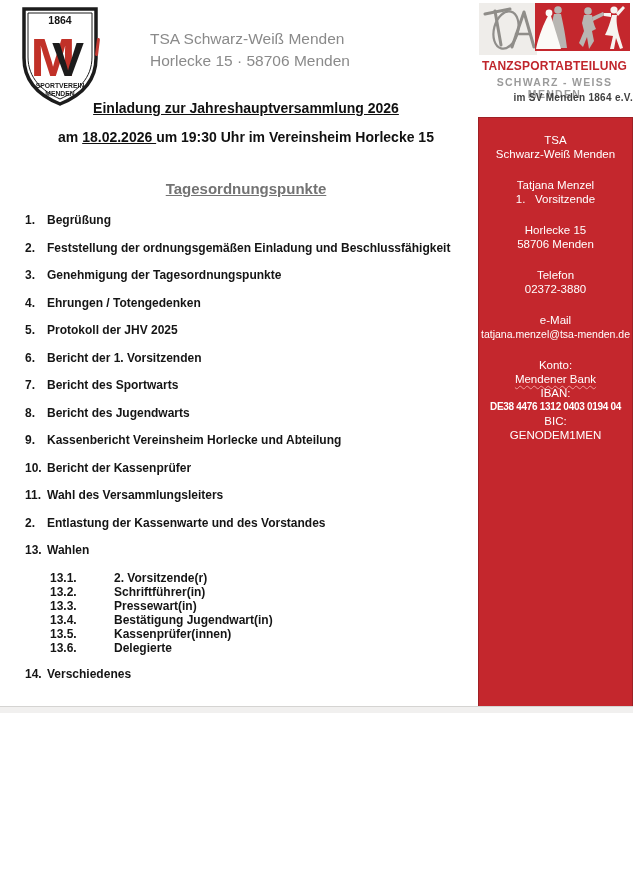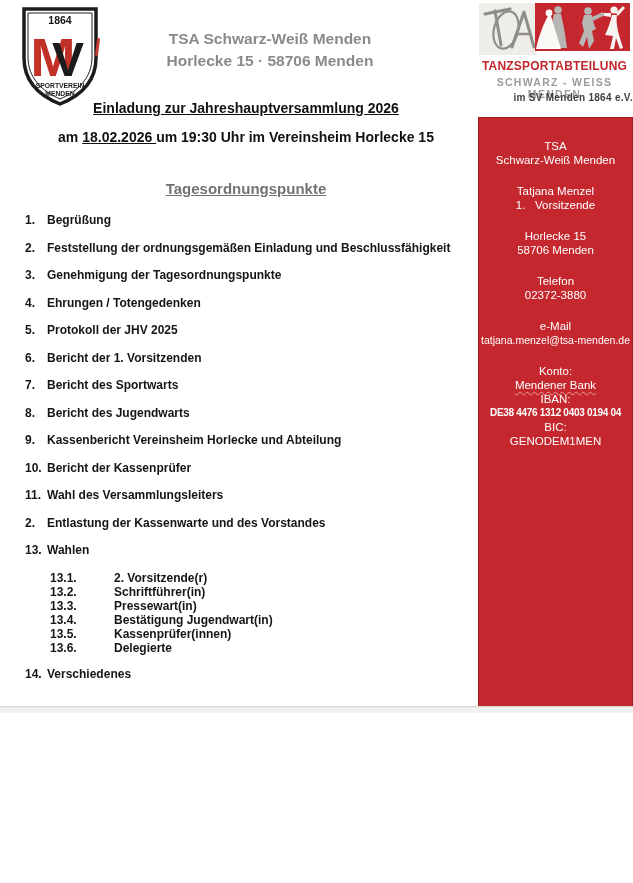--- a/index.html
+++ b/index.html
@@ -7,34 +7,34 @@
   .page {
     position:relative; width:633px; height:713px; background:#ffffff;
     overflow:hidden; font-family:"Liberation Sans", sans-serif; color:#151515;
   }
 
   
   .shield-wrap { position:absolute; left:18px; top:4px; width:84px; height:104px; }
   .red-mark { position:absolute; left:96px; top:38px; width:3px; height:18px;
     background:#c23a33; border-radius:2px; transform:rotate(7deg); }
   .sender-block { position:absolute; left:150px; top:28px; width:240px;
-    text-align:center; font-weight:bold; font-size:15.5px; line-height:22px; color:#8a8a8a; }
+    text-align:left; font-weight:normal; font-size:15.5px; line-height:22px; color:#8a8a8a; }
   .tsa-monogram { position:absolute; left:479px; top:3px; width:58px; height:52px; }
   .dancers { position:absolute; left:535px; top:3px; width:95px; height:48px; }
   .tsa-title { position:absolute; left:476px; top:59px; width:157px; text-align:center;
     color:#c0262c; font-weight:bold; font-size:12px; letter-spacing:0.2px; }
   .tsa-subtitle { position:absolute; left:476px; top:76px; width:157px; text-align:center;
     color:#9b9b9b; font-weight:bold; font-size:10.5px; letter-spacing:1.3px; }
   .tsa-club { position:absolute; left:476px; top:92px; width:157px; text-align:right;
     color:#3f3f3f; font-weight:600; font-size:10px; letter-spacing:0.3px; }
 
   
   .sidebar { position:absolute; left:478px; top:117px; width:155px; height:759px;
     background:#c4272d; border:1px solid #9e2025; color:#ffffff; text-align:center;
-    font-size:11.5px; line-height:14px; padding-top:21px; }
+    font-size:11.5px; line-height:14px; padding-top:15px; }
   .sb-group { margin-bottom:17px; }
   .sb-line { white-space:pre-wrap; }
   .sb-email { font-size:10.5px; }
   .sb-iban { font-size:10px; font-weight:700; letter-spacing:-0.3px; }
   .sb-bank { text-decoration:underline; text-decoration-style:wavy;
     text-decoration-color:#ef9d9d; text-decoration-thickness:1px; text-underline-offset:2px; }
 
   
   .main { position:absolute; left:20px; top:0; width:452px; }
   .doc-title { position:absolute; top:100px; width:100%; text-align:center;

